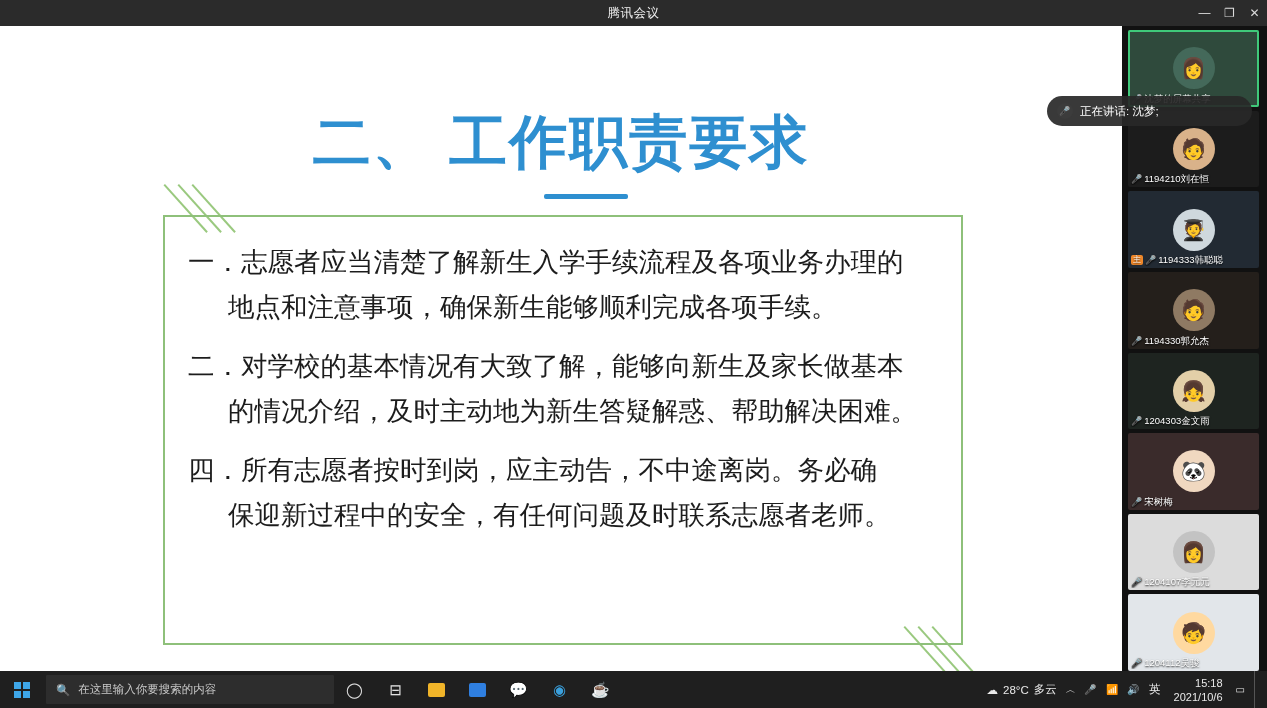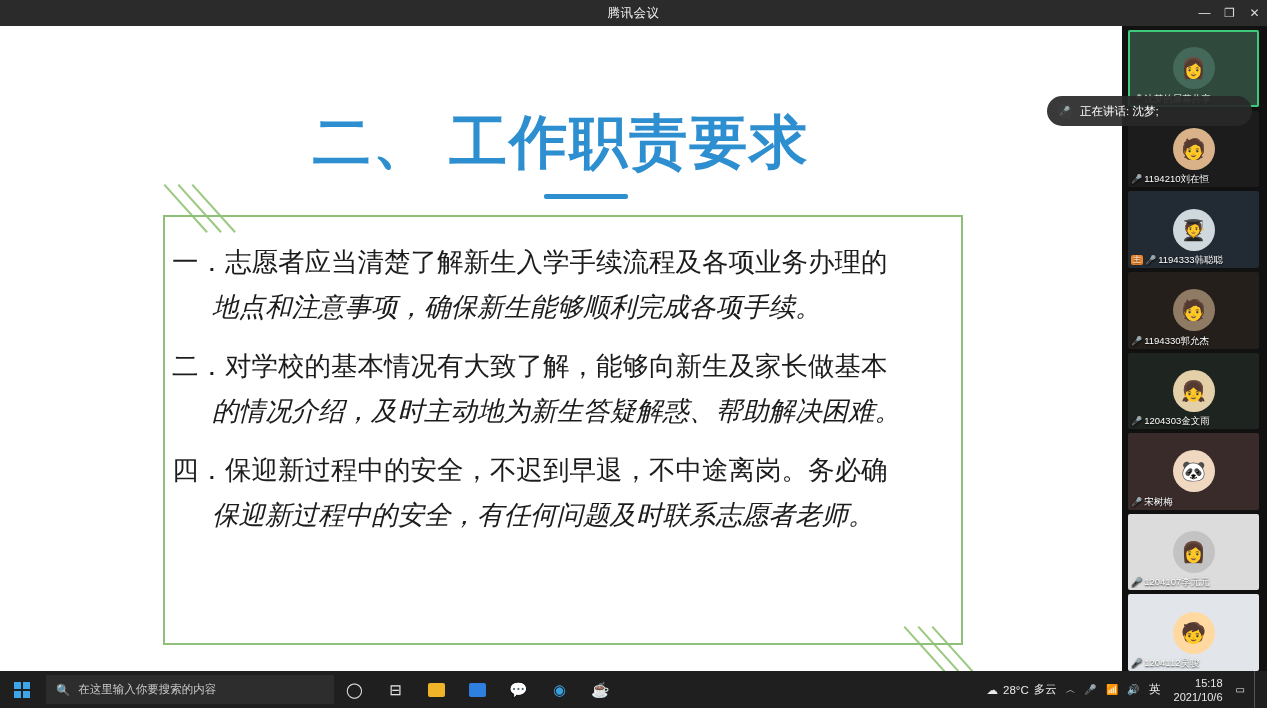--- a/index.html
+++ b/index.html
@@ -53,30 +53,30 @@
   .hatch span {
     position: absolute; display: block; width: 64px; height: 1.5px;
     background: #9ac97f; transform-origin: 0 0;
   }
   .hatch.tl { left: 165px; top: 158px; }
   .hatch.tl span { transform: rotate(48deg); }
   .hatch.br { left: 905px; top: 600px; }
   .hatch.br span { transform: rotate(48deg); }
 
   .items {
-    position: absolute; left: 172px; top: 213px; width: 790px;
+    position: absolute; left: 188px; top: 213px; width: 790px;
   }
   .item {
     display: block;
     font-family: "DejaVu Sans", "Liberation Sans", sans-serif;
     font-size: 26.5px; color: #1c1c1c; line-height: 45px;
     margin-bottom: 14px; text-indent: 0;
     padding-left: 0;
   }
-  .item .ln2 { display: block; padding-left: 40px; font-style: italic; }
+  .item .ln2 { display: block; padding-left: 40px; }
 
   
   .strip {
     position: absolute; left: 1122px; top: 26px; width: 145px; height: 645px;
     background: #111; padding: 4px 6px 0 6px;
     display: flex; flex-direction: column; gap: 4px;
   }
   .pcard {
     position: relative; width: 131px; height: 77px; overflow: hidden;
     border-radius: 2px;
@@ -177,21 +177,21 @@
       <div class="items">
         <div class="item">
           <span>一．志愿者应当清楚了解新生入学手续流程及各项业务办理的</span>
           <span class="ln2">地点和注意事项，确保新生能够顺利完成各项手续。</span>
         </div>
         <div class="item">
           <span>二．对学校的基本情况有大致了解，能够向新生及家长做基本</span>
           <span class="ln2">的情况介绍，及时主动地为新生答疑解惑、帮助解决困难。</span>
         </div>
         <div class="item">
-          <span>四．保迎新过程中的安全，不迟到早退，不中途离岗。务必确</span>
+          <span>四．所有志愿者按时到岗，应主动告，不中途离岗。务必确</span>
           <span class="ln2">保迎新过程中的安全，有任何问题及时联系志愿者老师。</span>
         </div>
       </div>
     </div>
 
   </div>
 
   <div class="strip">
 
     <div class="pcard selected" style="background:#2f4a3c">

